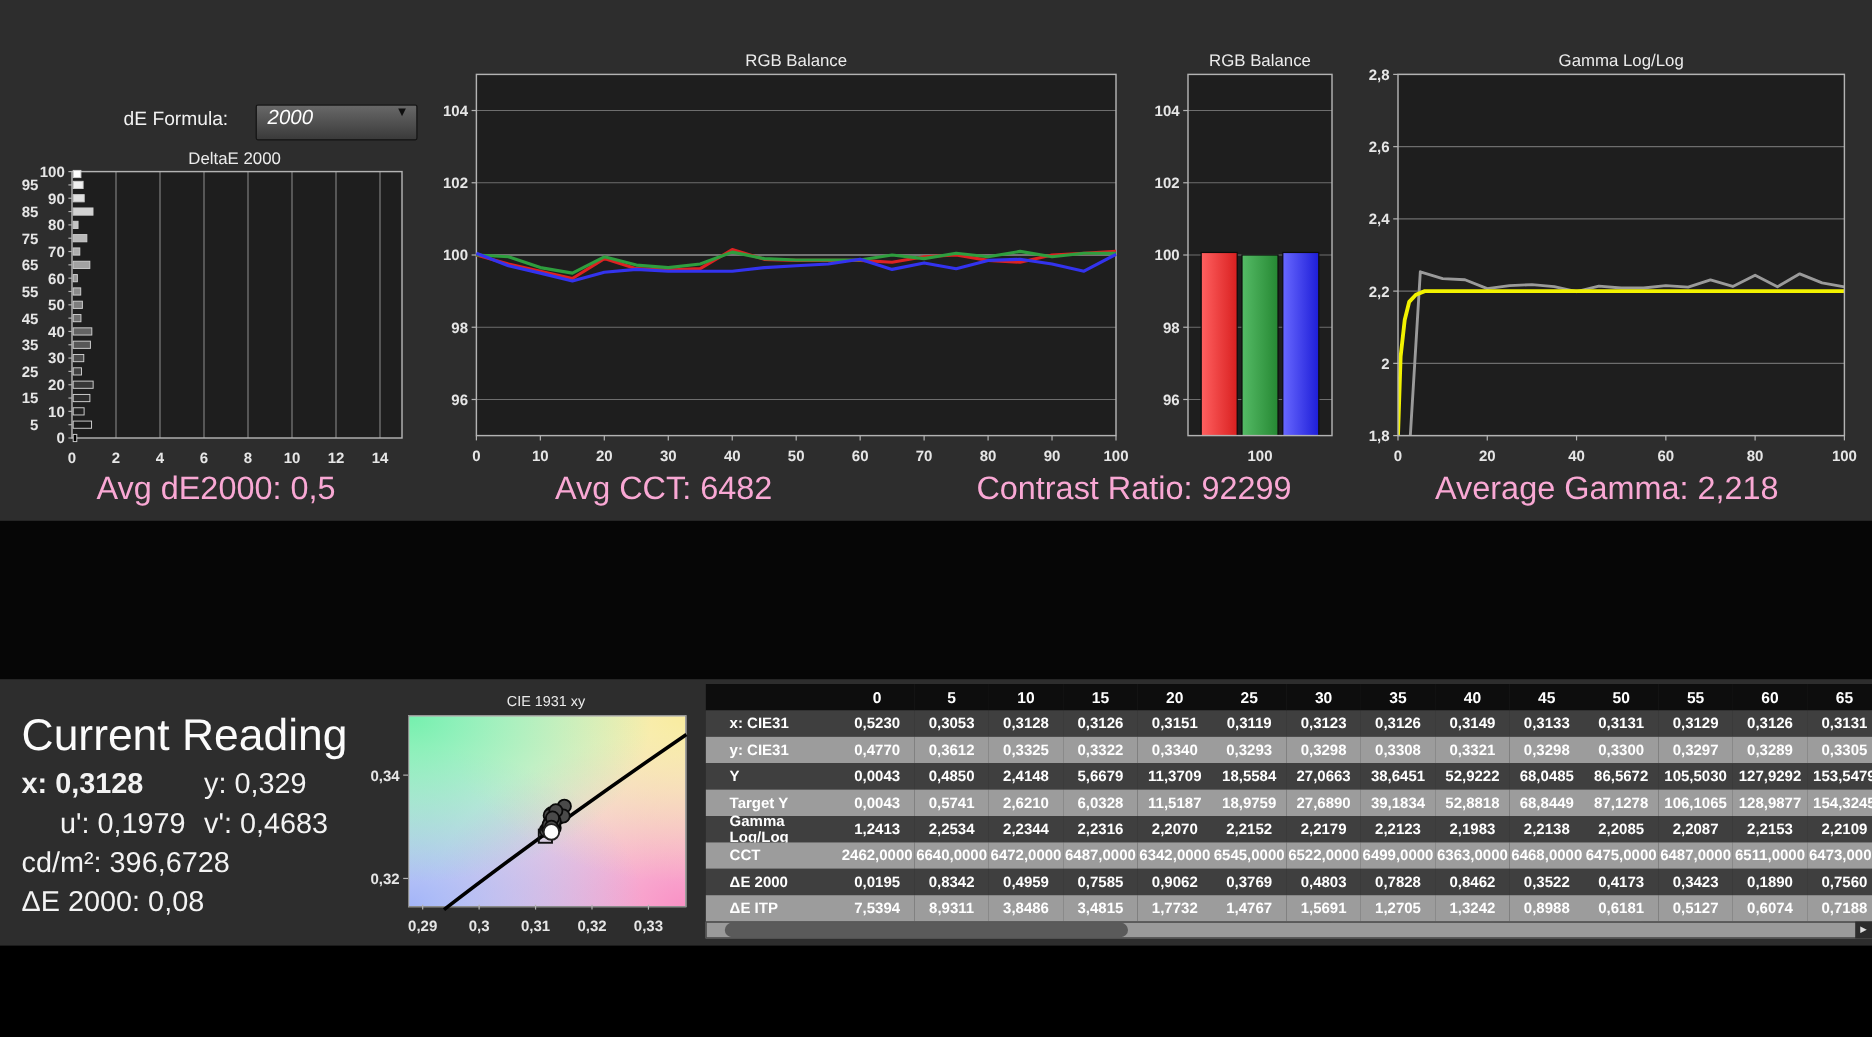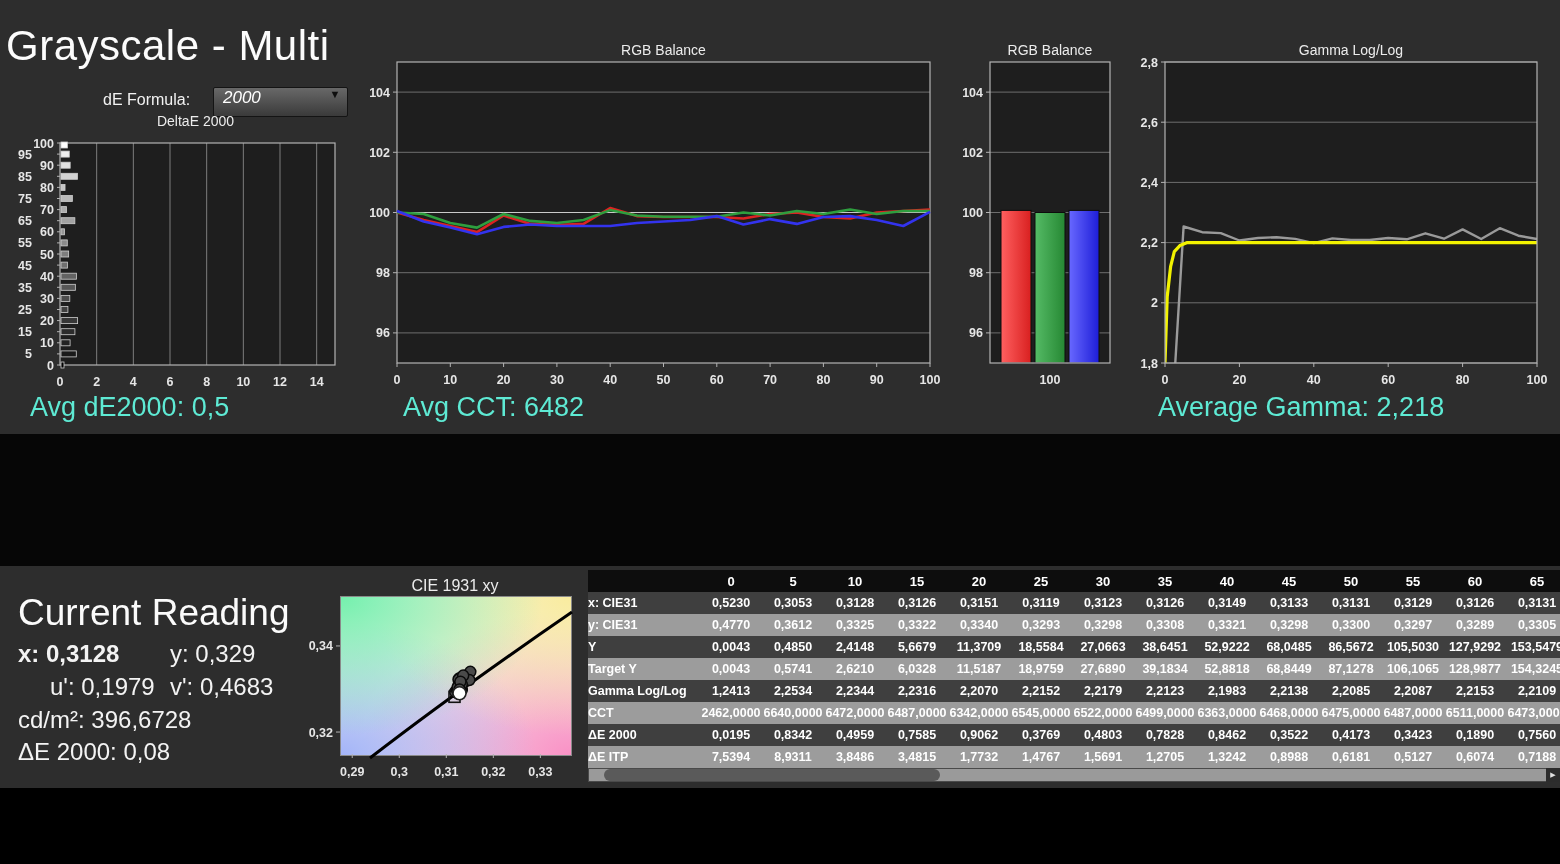--- a/index.html
+++ b/index.html
@@ -10,66 +10,65 @@
   #formula-label{left:103px;top:91px;font-size:16px;color:#f2f2f2;}
   #formula-select{left:213px;top:87px;width:133px;height:28px;background:linear-gradient(#686868,#3a3a3a);
       border:1px solid #141414;border-radius:2px;display:flex;align-items:flex-start;cursor:default;font-style:italic;}
   #formula-select .val{flex:1;padding-left:9px;font-size:17px;color:#fff;}
   #formula-select .arrow{width:24px;text-align:center;font-size:11px;color:#0e0e0e;}
   .chart-title{position:absolute;font-size:14px;color:#ececec;text-align:center;}
   svg{position:absolute;overflow:visible;}
   svg text{font-family:"Liberation Sans",sans-serif;}
   .tick{font-size:12.5px;font-weight:700;fill:#e6e6e6;}
   
-  .stat{position:absolute;top:392px;font-size:27px;color:#5eead4;text-align:left;}
+  .stat{position:absolute;top:392px;font-size:27px;color:#f9a8d4;text-align:center;}
   
   #swatch-band{left:0;top:434px;width:1560px;height:132px;background:#060606;}
   
   #cr-heading{left:18px;top:592px;font-size:37px;color:#fbfbfb;}
   .cr{position:absolute;font-size:24px;color:#f3f3f3;}
   
   #cie-bg{left:340px;top:596px;width:230px;height:158px;border:1px solid #8a8a8a;
     background:
       radial-gradient(at 0% 0%,rgba(110,240,170,.95),rgba(110,240,170,0) 62%),
       radial-gradient(at 100% 0%,rgba(250,235,150,.9),rgba(250,235,150,0) 62%),
       radial-gradient(at 0% 100%,rgba(150,170,250,.85),rgba(150,170,250,0) 60%),
       radial-gradient(at 100% 100%,rgba(250,140,195,.95),rgba(250,140,195,0) 65%),
       #f2f2ee;}
   
   #meas-table{left:588px;top:570px;width:972px;height:198px;overflow:hidden;display:grid;
       grid-template-columns:112px repeat(14,62px);grid-auto-rows:22px;}
   .th{background:#0d0d0d;color:#fff;font-size:13px;font-weight:700;display:flex;align-items:center;justify-content:center;}
-  .tl{font-weight:700;font-size:12.5px;color:#fff;padding-left:0;display:flex;align-items:center;}
+  .tl{font-weight:700;font-size:12.5px;color:#fff;padding-left:20px;display:flex;align-items:center;}
   .td{font-size:12.5px;font-weight:700;color:#fff;display:flex;align-items:center;justify-content:center;}
   .row-dark{background:#3f3f3f;}
   .row-light{background:#9c9c9c;}
   
   #hscroll{left:588px;top:768px;width:972px;height:14px;background:#9a9a9a;border:1px solid #4a4a4a;box-sizing:border-box;}
   .sb-arrow{position:absolute;top:768px;width:14px;height:14px;background:#2c2c2c;color:#e0e0e0;font-size:7px;
       display:flex;align-items:center;justify-content:center;}
   #sb-left{left:588px;}
   #sb-right{left:1546px;}
   #sb-thumb{left:604px;top:769px;width:336px;height:12px;background:#5a5a5a;border-radius:6px;}
   
   #bottom-bar{left:0;top:788px;width:1560px;height:76px;background:#000;}
 </style>
 </head>
 <body>
 
 <div class="screen">
 
-  <div class="abs" id="page-title">Grayscale - Multi</div>
 
   <div class="abs" id="formula-label">dE Formula:</div>
   <div class="abs" id="formula-select">
     <span class="val">2000</span>
     <span class="arrow">▼</span>
   </div>
 
-  <div class="chart-title" style="left:58px;top:113px;width:275px;">DeltaE 2000</div>
+  <div class="chart-title" style="left:58px;top:124px;width:275px;">DeltaE 2000</div>
   <div class="chart-title" style="left:397px;top:42px;width:533px;">RGB Balance</div>
   <div class="chart-title" style="left:980px;top:42px;width:140px;">RGB Balance</div>
   <div class="chart-title" style="left:1165px;top:42px;width:372px;">Gamma Log/Log</div>
 
   <svg id="svg-deltae" style="left:0;top:138px;" width="340" height="252">
       <rect x="60" y="5" width="275" height="222" fill="#1e1e1e" stroke="none"></rect>
       <text x="60" y="248" text-anchor="middle" class="tick">0</text>
       <line x1="96.66666666666666" y1="5" x2="96.66666666666666" y2="227" stroke="#7d7d7d" stroke-width="1"></line>
       <text x="96.66666666666666" y="248" text-anchor="middle" class="tick">2</text>
       <line x1="133.33333333333331" y1="5" x2="133.33333333333331" y2="227" stroke="#7d7d7d" stroke-width="1"></line>
@@ -267,37 +266,38 @@
       <text x="337.6" y="328" text-anchor="middle" class="tick">80</text>
       <line x1="412" y1="307" x2="412" y2="311" stroke="#b3b3b3"></line>
       <text x="412" y="328" text-anchor="middle" class="tick">100</text>
       <polyline points="40.0,475.2 58.6,170.5 77.2,176.2 95.8,177.1 114.4,184.5 133.0,182.0 151.6,181.2 170.2,182.9 188.8,187.1 207.4,182.4 226.0,184.0 244.6,184.0 263.2,182.0 281.8,183.3 300.4,177.3 319.0,182.7 337.6,173.4 356.2,183.0 374.8,172.2 393.4,179.7 412.0,183.0" fill="none" stroke="#9a9a9a" stroke-width="2.4" stroke-linejoin="round" clip-path="url(#gclip)"></polyline>
       <polyline points="40.0,307.0 42.2,240.8 45.6,210.7 49.3,195.6 54.9,189.6 62.3,186.6 412.0,186.6" fill="none" stroke="#f2f200" stroke-width="3.2" stroke-linejoin="round" clip-path="url(#gclip)"></polyline>
       <rect x="40" y="6" width="372" height="301" fill="none" stroke="#b3b3b3" stroke-width="1.2"></rect>
     </svg>
 
   <div class="stat" style="left:30px;width:300px;">Avg dE2000: 0,5</div>
   <div class="stat" style="left:403px;width:300px;">Avg CCT: 6482</div>
+  <div class="stat" style="left:775px;width:340px;">Contrast Ratio: 92299</div>
   <div class="stat" style="left:1158px;width:362px;">Average Gamma: 2,218</div>
 
   <div class="abs" id="swatch-band">
     
     
     
   </div>
 
   <div class="abs" id="cr-heading">Current Reading</div>
   <div class="cr" style="left:18px;top:640px;font-weight:bold;">x: 0,3128</div>
   <div class="cr" style="left:170px;top:640px;">y: 0,329</div>
   <div class="cr" style="left:18px;top:673px;margin-left:32px;">u': 0,1979</div>
   <div class="cr" style="left:170px;top:673px;">v': 0,4683</div>
   <div class="cr" style="left:18px;top:706px;">cd/m²: 396,6728</div>
   <div class="cr" style="left:18px;top:738px;">ΔE 2000: 0,08</div>
 
-  <div class="chart-title" style="left:340px;top:577px;width:230px;font-size:16px;">CIE 1931 xy</div>
+  <div class="chart-title" style="left:340px;top:577px;width:230px;font-size:12px;">CIE 1931 xy</div>
   <div class="abs" id="cie-bg"></div>
   <svg id="svg-cie" style="left:300px;top:590px;" width="280" height="196">
       <path d="M70,168 C140,114 205,68 272,22" fill="none" stroke="#000" stroke-width="3"></path>
       <circle cx="159.5" cy="88.2" r="5.5" fill="#4a4a4a" stroke="#0a0a0a" stroke-width="1.5"></circle>
       <circle cx="158.5" cy="89.5" r="5.5" fill="#4a4a4a" stroke="#0a0a0a" stroke-width="1.5"></circle>
       <circle cx="170.3" cy="81.8" r="5.5" fill="#4a4a4a" stroke="#0a0a0a" stroke-width="1.5"></circle>
       <circle cx="155.2" cy="102.0" r="5.5" fill="#4a4a4a" stroke="#0a0a0a" stroke-width="1.5"></circle>
       <circle cx="157.1" cy="99.9" r="5.5" fill="#4a4a4a" stroke="#0a0a0a" stroke-width="1.5"></circle>
       <circle cx="158.5" cy="95.5" r="5.5" fill="#4a4a4a" stroke="#0a0a0a" stroke-width="1.5"></circle>
       <circle cx="169.3" cy="90.0" r="5.5" fill="#4a4a4a" stroke="#0a0a0a" stroke-width="1.5"></circle>

